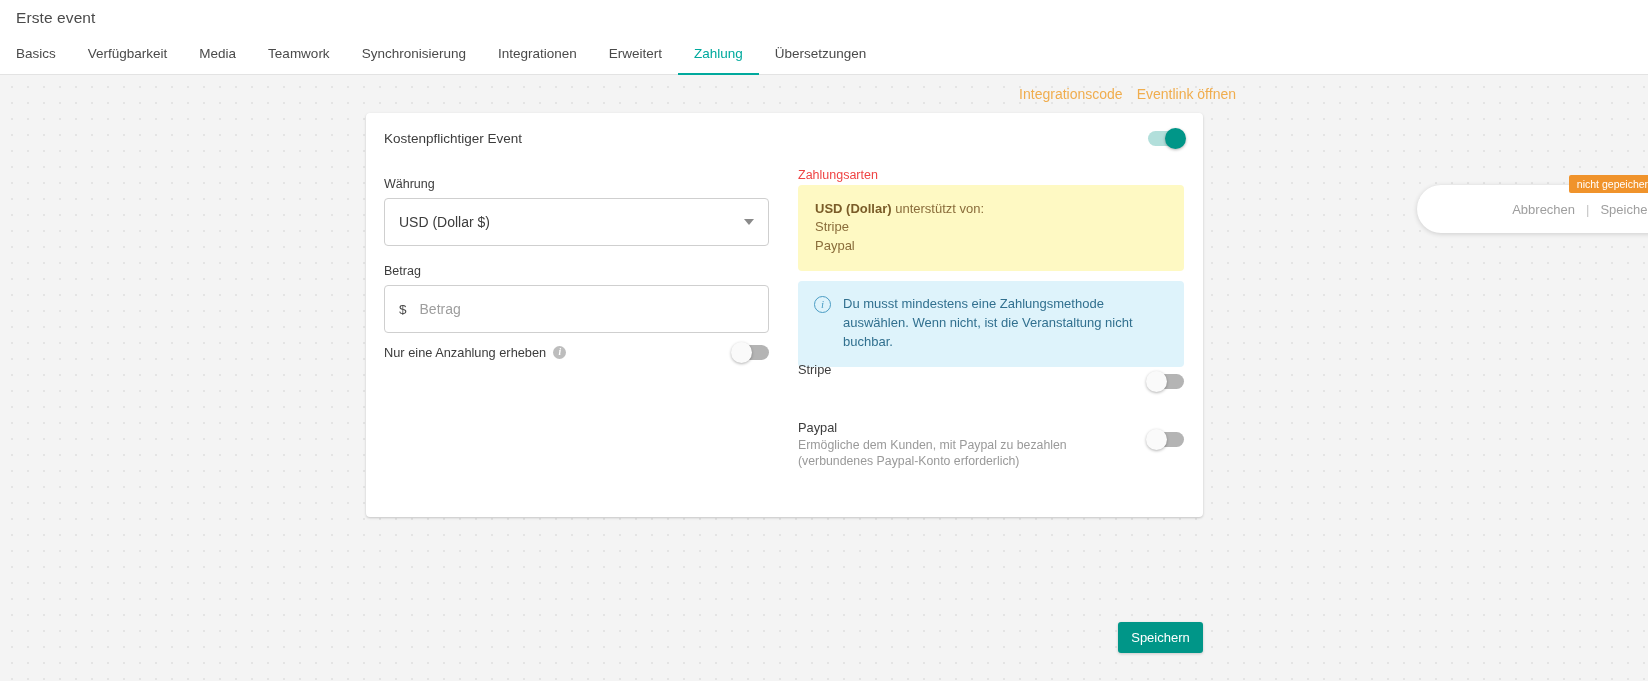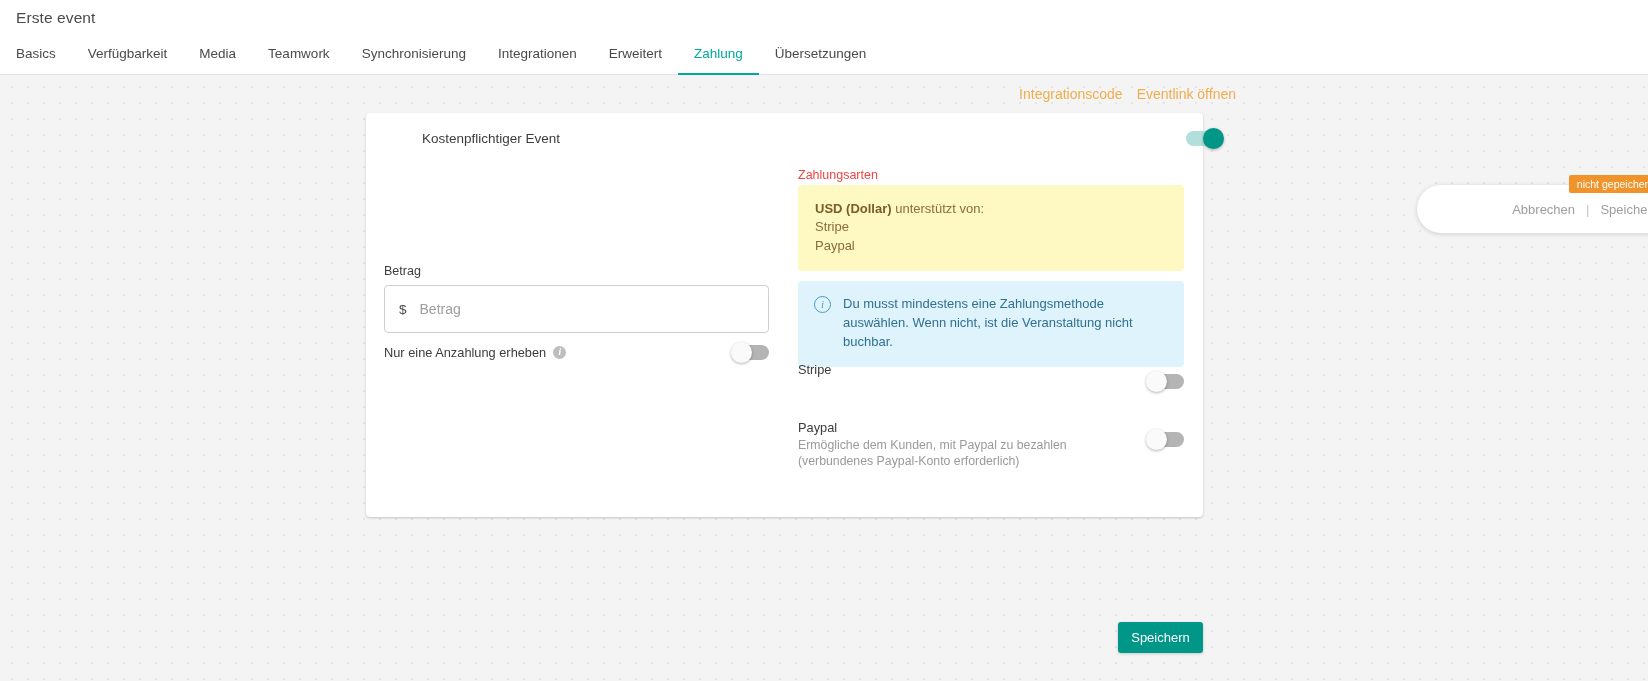--- a/index.html
+++ b/index.html
@@ -93,21 +93,20 @@
     left: 432px; top: 0; width: 388px; height: 100%;
   }
 
   .paid-row {
     position: absolute;
     left: 18px; top: 18px;
     width: 800px;
     display: flex;
     align-items: center;
     justify-content: space-between;
-    margin-left: 38px;
   }
   .paid-label { font-size: 13.5px; color: #3c3c3c; }
 
   
   .toggle {
     position: relative;
     width: 36px; height: 15px;
     border-radius: 8px;
     background: #b4b4b4;
     cursor: pointer;
@@ -289,20 +288,27 @@
 
       <div class="paid-row">
         <span class="paid-label">Kostenpflichtiger Event</span>
         <span class="toggle on">
             <span class="knob"></span>
           </span>
       </div>
 
       <div class="col-left">
 
+        <div style="position:absolute; left:0; top:64px;">
+          <span class="field-label">Währung</span>
+          <div class="select-box">
+            <span>USD (Dollar $)</span>
+            <span class="caret"></span>
+          </div>
+        </div>
 
         <div style="position:absolute; left:0; top:151px;">
           <span class="field-label">Betrag</span>
           <div class="input-box">
             <span class="currency-prefix">$</span>
             <span class="placeholder">Betrag</span>
           </div>
         </div>
 
         <div class="deposit-row" style="position:absolute; left:0; top:232px;">

